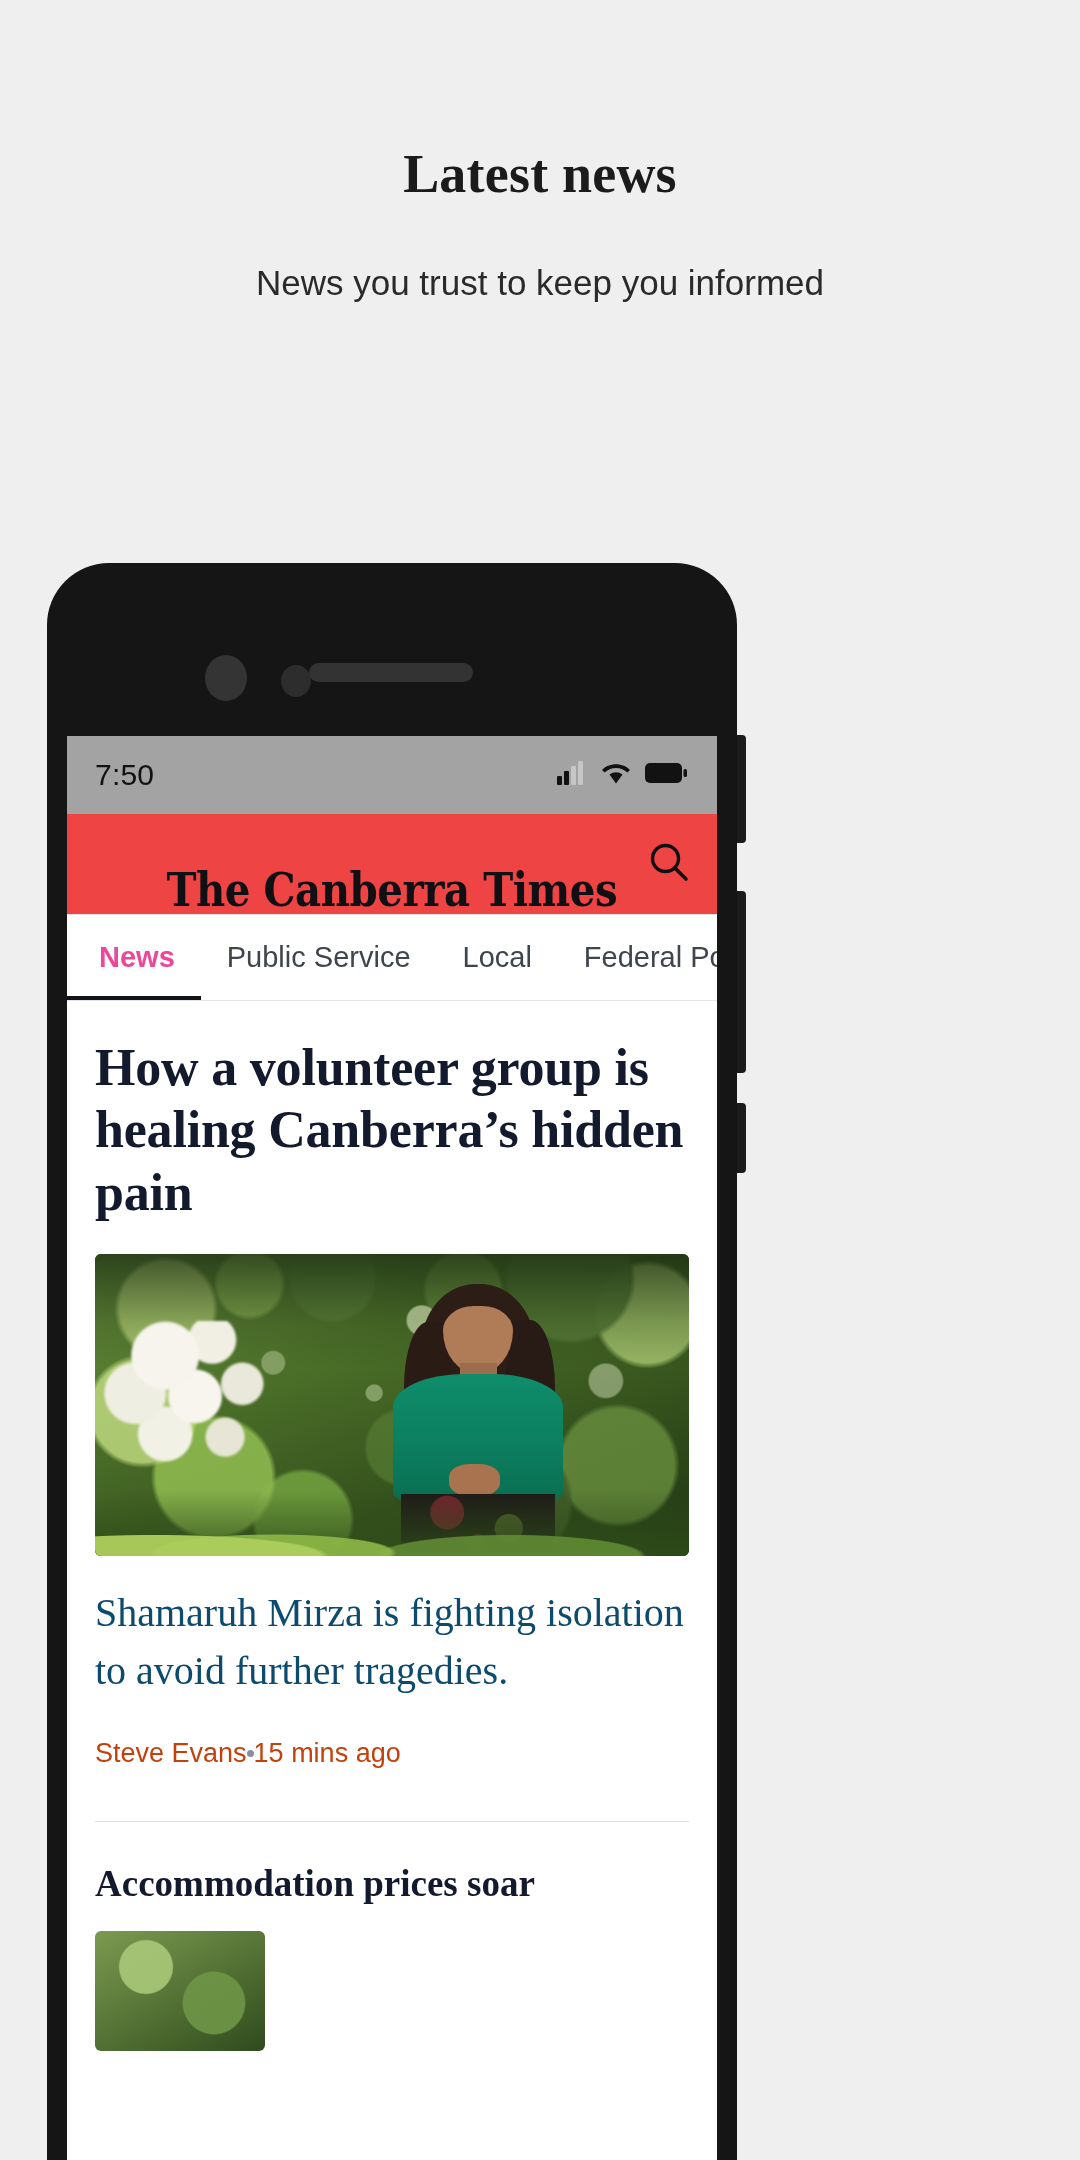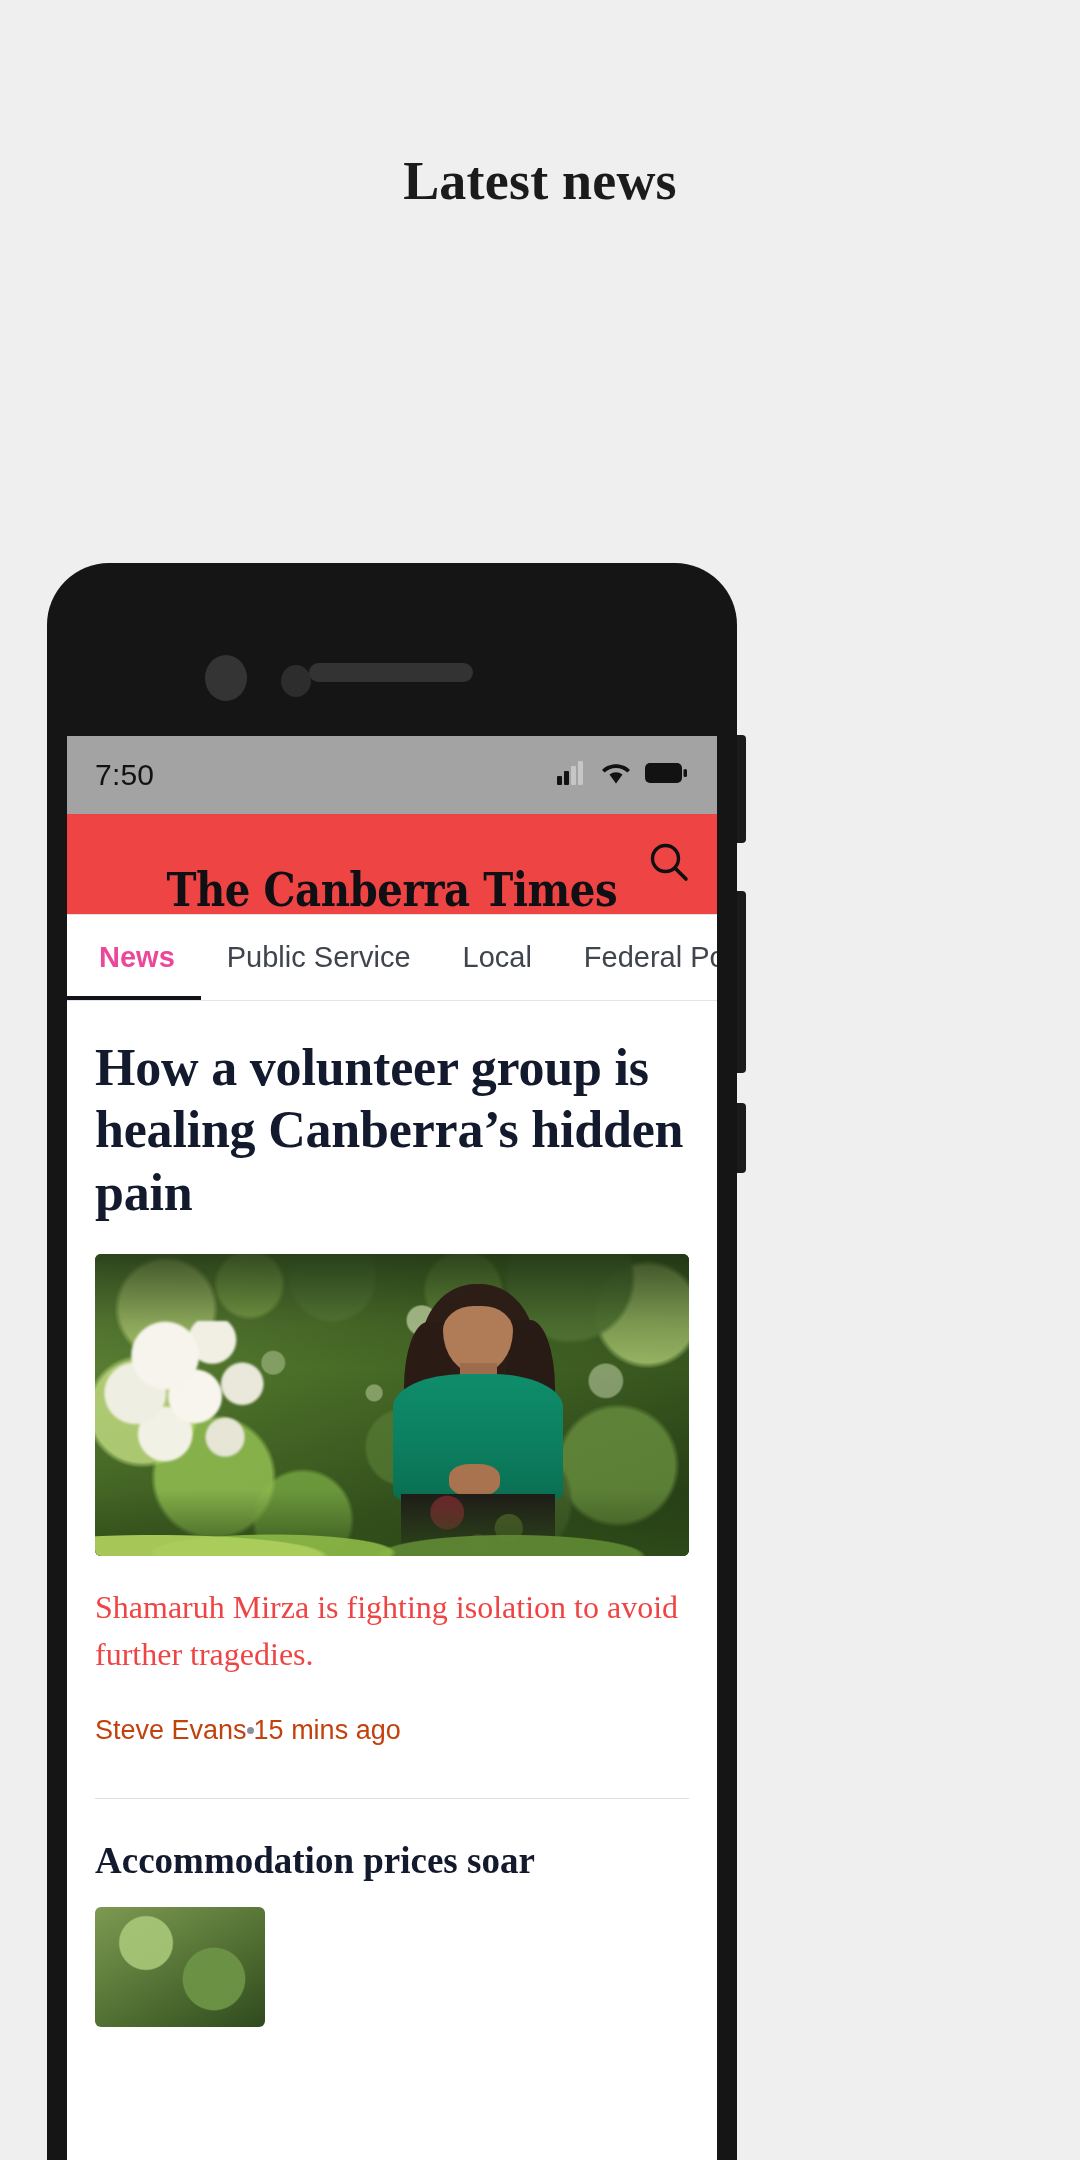--- a/index.html
+++ b/index.html
@@ -12,21 +12,21 @@
 
   body {
     background: #efefef;
     font-family: "Liberation Sans", sans-serif;
     position: relative;
   }
 
   
   .promo {
     position: absolute;
-    top: 7px; left: 0;
+    top: 0; left: 0;
     width: 1080px;
     text-align: center;
   }
   .promo-title {
     font-family: "Liberation Serif", serif;
     font-weight: 700;
     font-size: 54px;
     letter-spacing: 0.2px;
     color: #1b1b1b;
     margin-top: 143px;
@@ -315,23 +315,23 @@
     position: absolute; left: 0; right: 0; bottom: 0; height: 22%;
     background:
       radial-gradient(ellipse at 10% 100%, rgba(172,206,92,0.95) 0 22%, transparent 23%),
       radial-gradient(ellipse at 30% 95%, rgba(140,184,70,0.9) 0 20%, transparent 21%),
       radial-gradient(ellipse at 70% 100%, rgba(96,138,52,0.9) 0 22%, transparent 23%),
       linear-gradient(180deg, rgba(60,92,32,0.0) 0%, rgba(48,78,26,0.85) 100%);
   }
 
   .standfirst {
     font-family: "Liberation Serif", serif;
-    font-size: 32px;
+    font-size: 40px;
     line-height: 1.45;
-    color: #ef4444;
+    color: #0c4a6e;
     margin-top: 28px;
   }
   .byline {
     font-family: "Liberation Sans", sans-serif;
     font-size: 27px;
     color: #c2410c;
     margin-top: 38px;
     display: flex;
     align-items: center;
     gap: 0;
@@ -373,20 +373,21 @@
       radial-gradient(circle at 70% 60%, rgba(110,150,70,0.9) 0 22%, transparent 23%),
       linear-gradient(150deg, #7d9a52 0%, #4e6c30 60%, #2f4a1e 100%);
     overflow: hidden;
   }
 </style>
 </head>
 <body>
 
 <div class="promo">
   <div class="promo-title">Latest news</div>
+  <div class="promo-subtitle">News you trust to keep you informed</div>
 </div>
 
 <div class="device">
 
   <div class="btn-side b1"></div>
   <div class="btn-side b2"></div>
   <div class="btn-side b3"></div>
 
   <div class="cam-big"></div>
   <div class="cam-small"></div>

